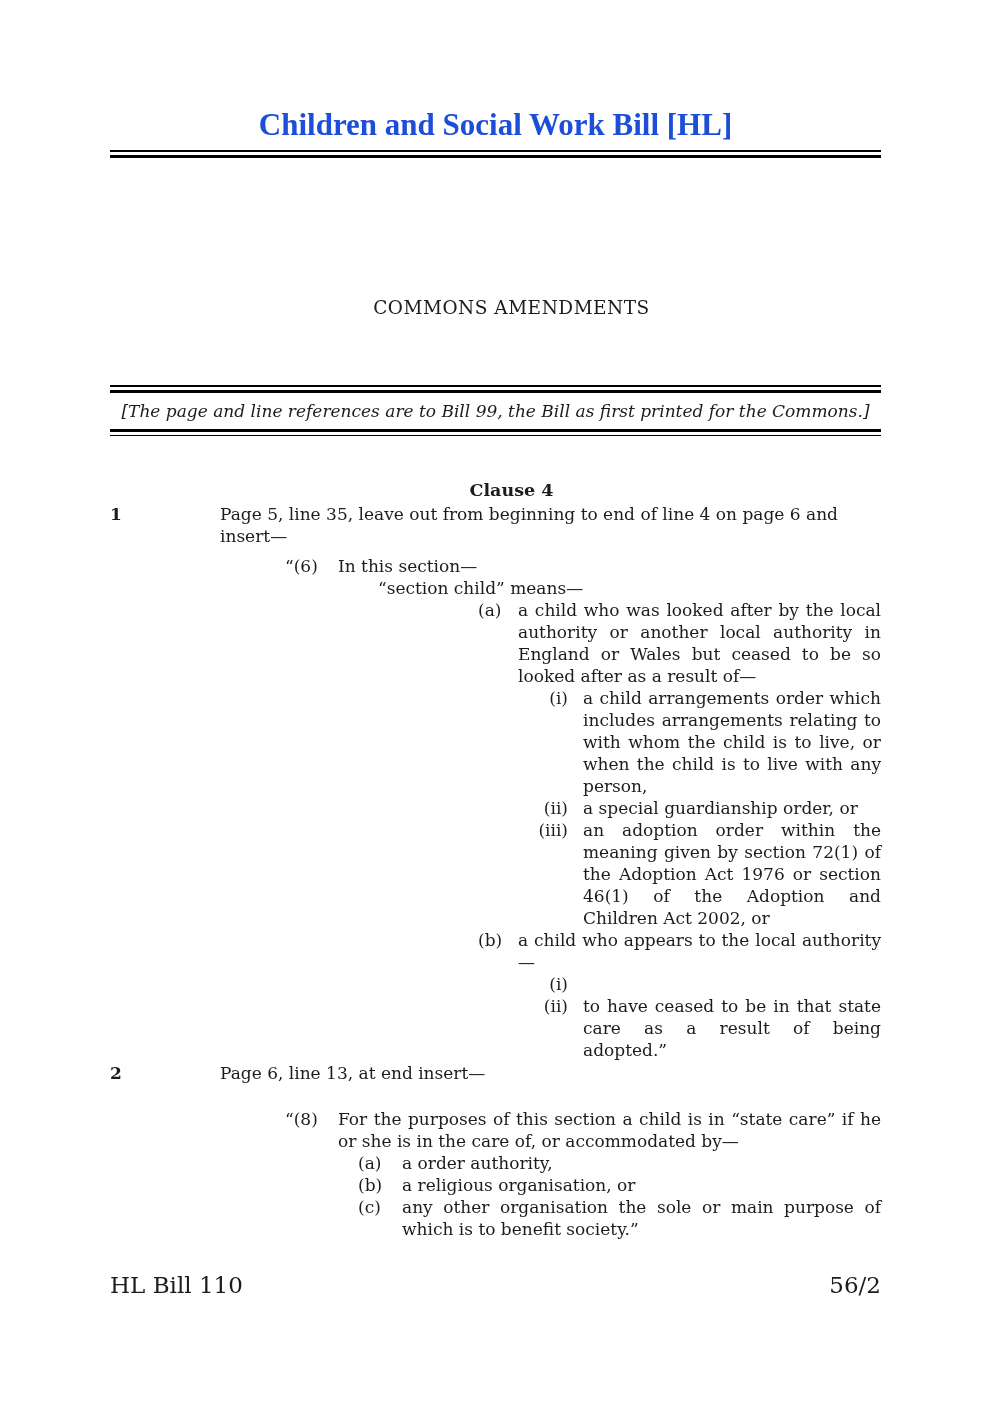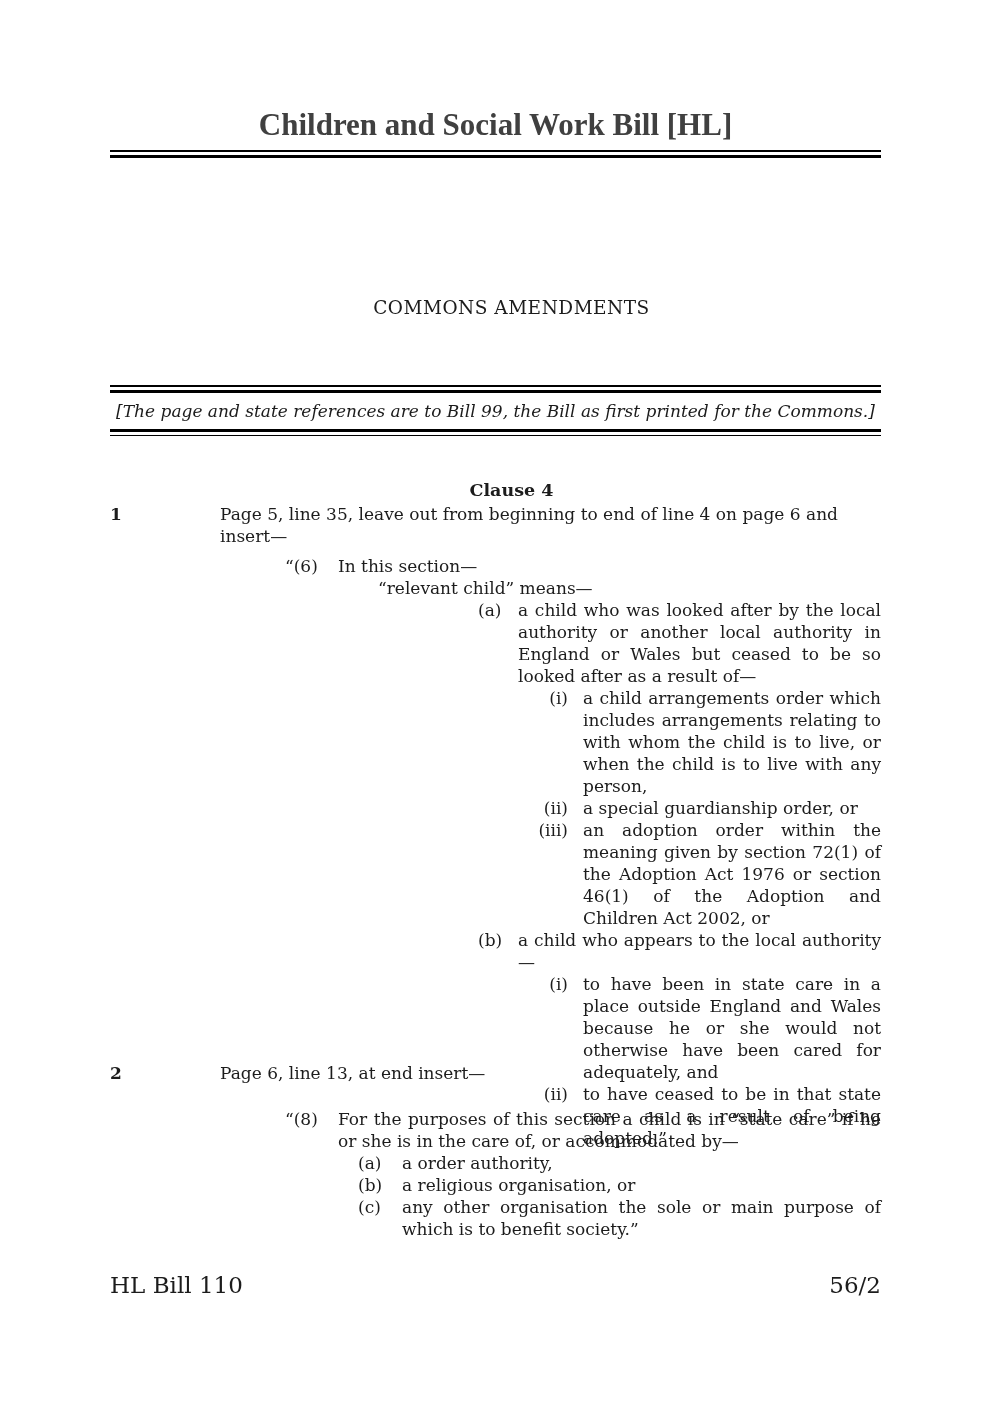--- a/index.html
+++ b/index.html
@@ -19,21 +19,21 @@
   .doc-title {
     position: absolute;
     top: 106px; left: 0;
     width: 100%;
     margin: 0;
     text-align: center;
     font-family: "Liberation Serif", serif;
     font-weight: bold;
     font-size: 31px;
     line-height: 38px;
-    color: #404040;
+    color: #1d4ed8;
   }
   .title-rule { position: absolute; top: 150px; left: 110px; width: 771px; }
   .rule-thin  { height: 1.5px; background: #000; }
   .rule-thick { height: 3px;   background: #000; }
   .gap3 { margin-top: 3px; }
 
   .section-heading {
     position: absolute;
     top: 297px; left: 0;
     width: 100%;
@@ -118,41 +118,41 @@
   <div class="title-rule">
     <div class="rule-thin"></div>
     <div class="rule-thick gap3"></div>
   </div>
 
   <h2 class="section-heading">COMMONS AMENDMENTS</h2>
 
   <div class="ref-box">
     <div class="rule-thin"></div>
     <div class="rule-thick gap3"></div>
-    <p class="ref-note">[The page and state references are to Bill 99, the Bill as first printed for the Commons.]</p>
+    <p class="ref-note">[The page and line references are to Bill 99, the Bill as first printed for the Commons.]</p>
     <div class="rule-thick"></div>
     <div class="rule-thin gap3"></div>
   </div>
 
   <h3 class="clause-heading">Clause 4</h3>
 
   <section class="amendment" id="amendment-1">
     <div class="amend-row">
       <span class="amend-num">1</span>
       <p class="amend-instr" style="margin:0 110px 0 220px;">Page 5, line 35, leave out from beginning to end of line 4 on page 6 and insert—</p>
     </div>
 
     <div class="inserted-1">
 
       <div class="row r-sub">
         <span class="marker">“(6)</span>
         <div class="body">In this section—</div>
       </div>
 
-      <div class="r-def">“relevant child” means—</div>
+      <div class="r-def">“section child” means—</div>
 
       <div class="row r-item1">
         <span class="marker">(a)</span>
         <div class="body">a child who was looked after by the local authority or another local authority in England or Wales but ceased to be so looked after as a result of—</div>
       </div>
 
       <div class="row r-item2">
         <span class="marker">(i)</span>
         <div class="body">a child arrangements order which includes arrangements relating to with whom the child is to live, or when the child is to live with any person,</div>
       </div>
@@ -167,21 +167,20 @@
         <div class="body">an adoption order within the meaning given by section 72(1) of the Adoption Act 1976 or section 46(1) of the Adoption and Children Act 2002, or</div>
       </div>
 
       <div class="row r-item1">
         <span class="marker">(b)</span>
         <div class="body">a child who appears to the local authority—</div>
       </div>
 
       <div class="row r-item2">
         <span class="marker">(i)</span>
-        <div class="body">to have been in state care in a place outside England and Wales because he or she would not otherwise have been cared for adequately, and</div>
       </div>
 
       <div class="row r-item2">
         <span class="marker">(ii)</span>
         <div class="body">to have ceased to be in that state care as a result of being adopted.”</div>
       </div>
 
     </div>
   </section>
 

